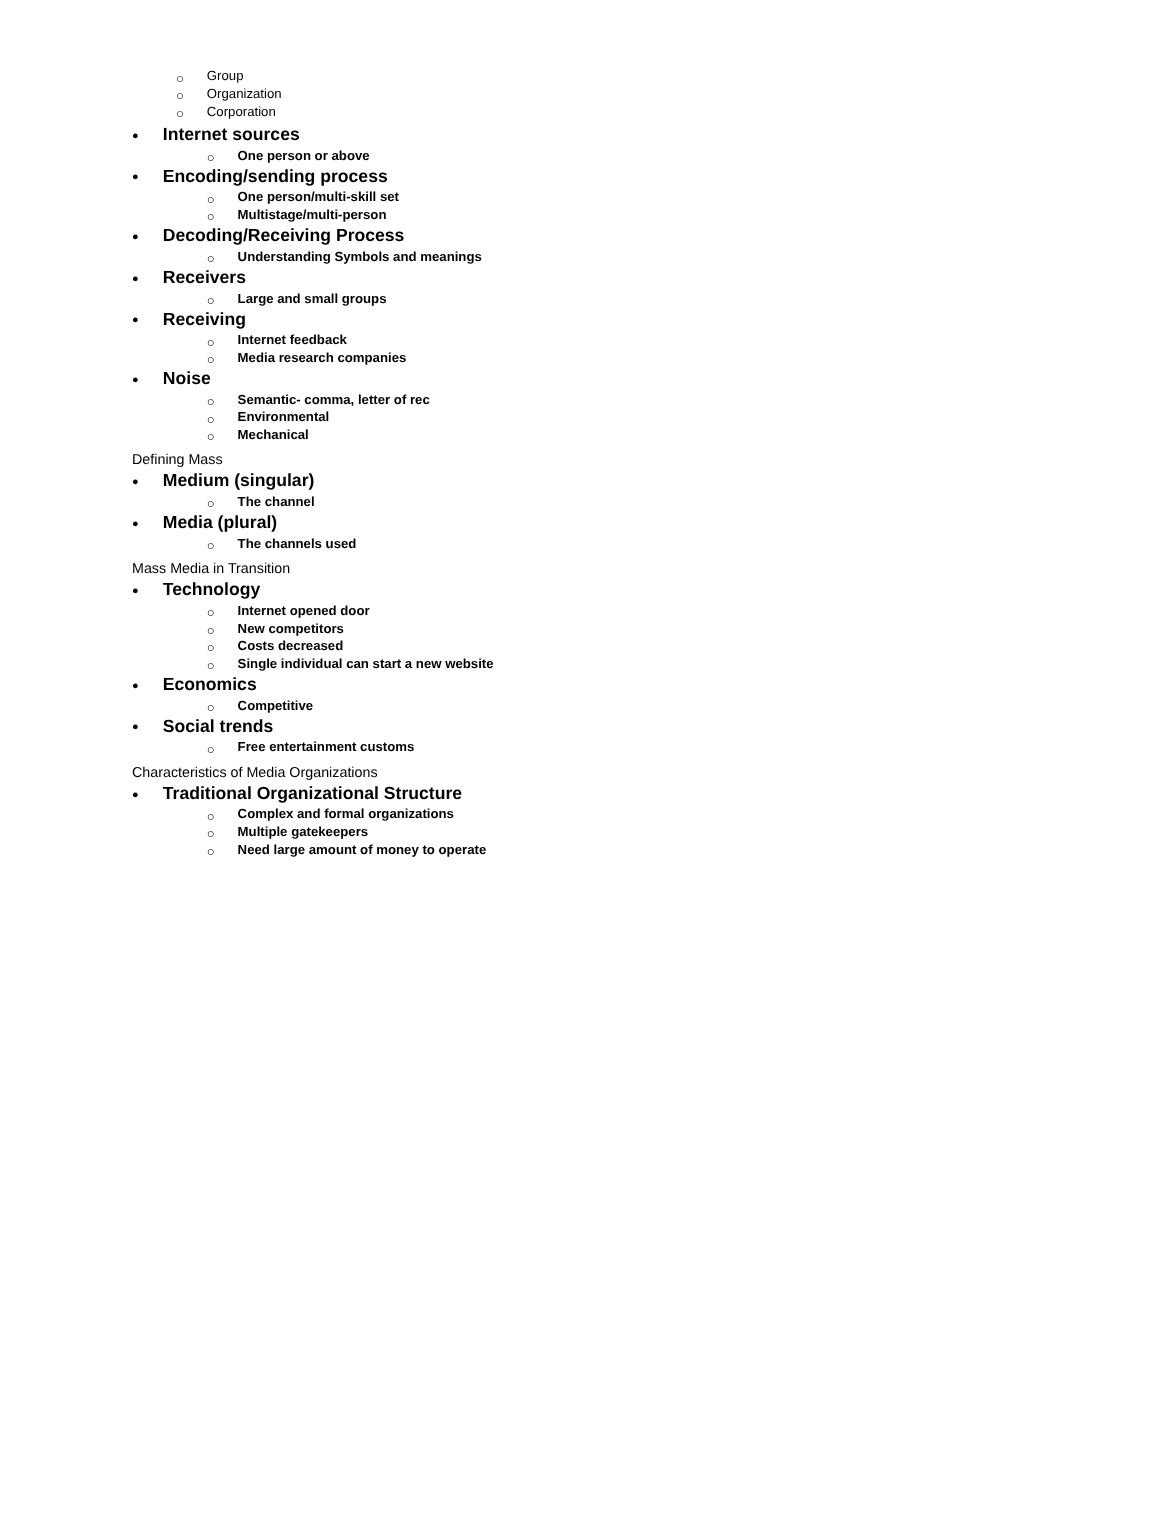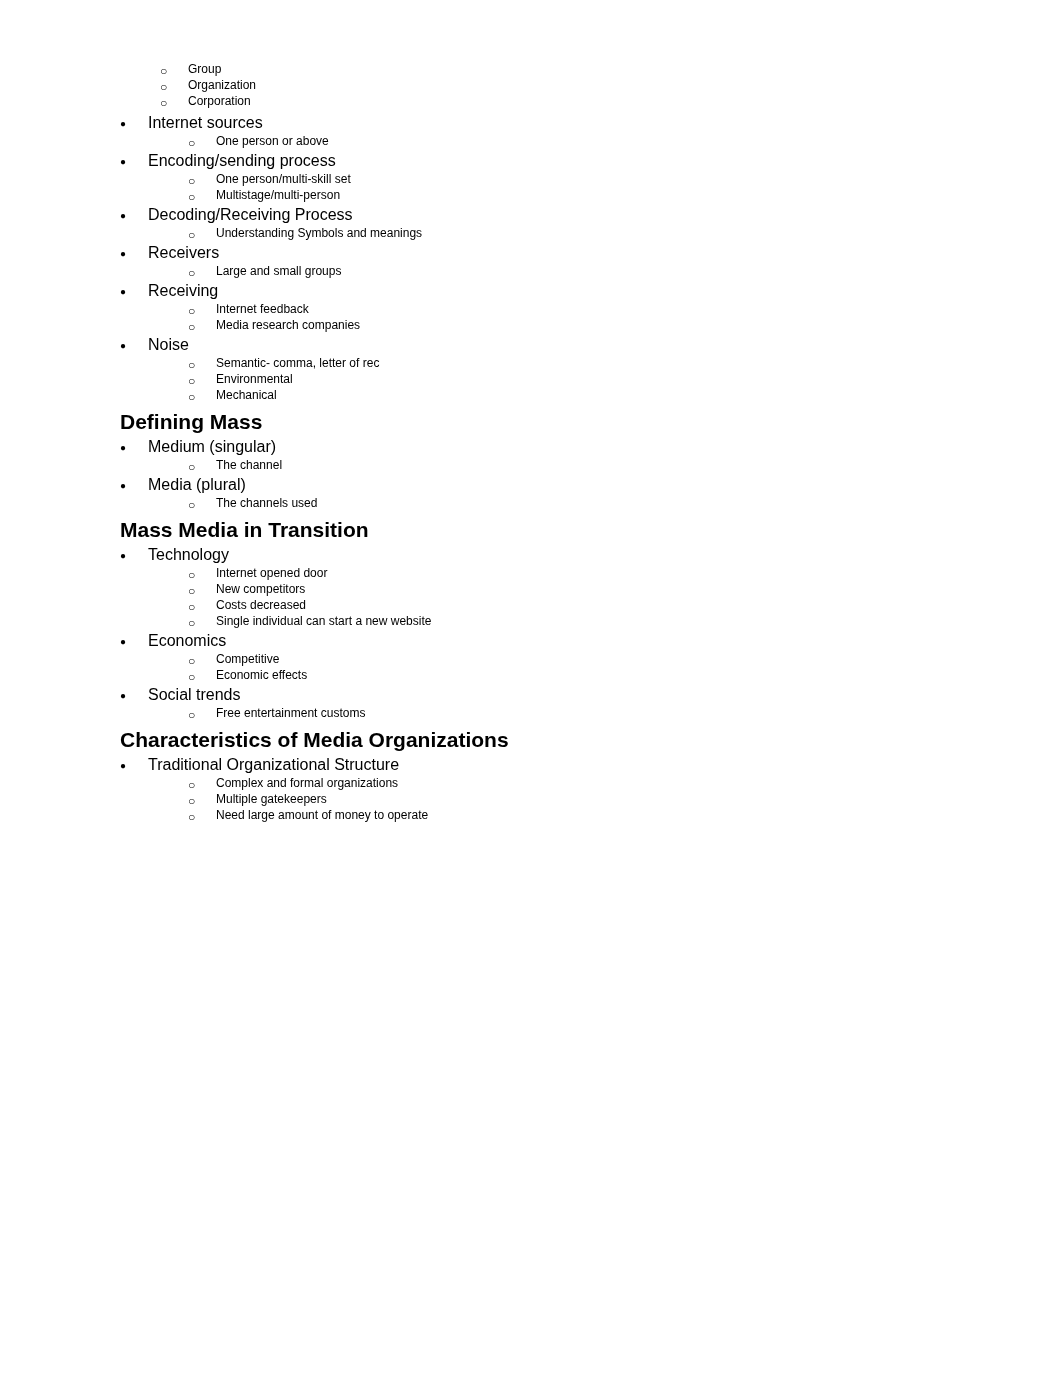--- a/index.html
+++ b/index.html
@@ -12,37 +12,38 @@
       background: #ffffff;
       font-family: Arial, sans-serif;
       font-size: 16px;
       color: #000000;
       width: 1062px;
       min-height: 1376px;
       padding: 60px 80px 60px 120px;
     }
 
     .section-heading {
-      font-weight: bold;
-      font-size: 21px;
+      font-weight: normal;
+      font-size: 13px;
       margin-top: 8px;
       margin-bottom: 4px;
     }
 
     ul.level1 {
       list-style: none;
       padding-left: 0;
       margin: 0;
     }
 
     ul.level1 > li {
       position: relative;
       padding-left: 28px;
       margin-bottom: 4px;
       font-size: 16px;
+      font-weight: bold;
     }
 
     ul.level1 > li::before {
       content: "●";
       position: absolute;
       left: 0;
       font-size: 10px;
       top: 4px;
       color: #000;
     }
@@ -156,21 +157,20 @@
         <li><span>Internet opened door</span></li>
         <li><span>New competitors</span></li>
         <li><span>Costs decreased</span></li>
         <li><span>Single individual can start a new website</span></li>
       </ul>
     </li>
     <li>
       <span>Economics</span>
       <ul class="level2">
         <li><span>Competitive</span></li>
-        <li><span>Economic effects</span></li>
       </ul>
     </li>
     <li>
       <span>Social trends</span>
       <ul class="level2">
         <li><span>Free entertainment customs</span></li>
       </ul>
     </li>
   </ul>
 </div>

